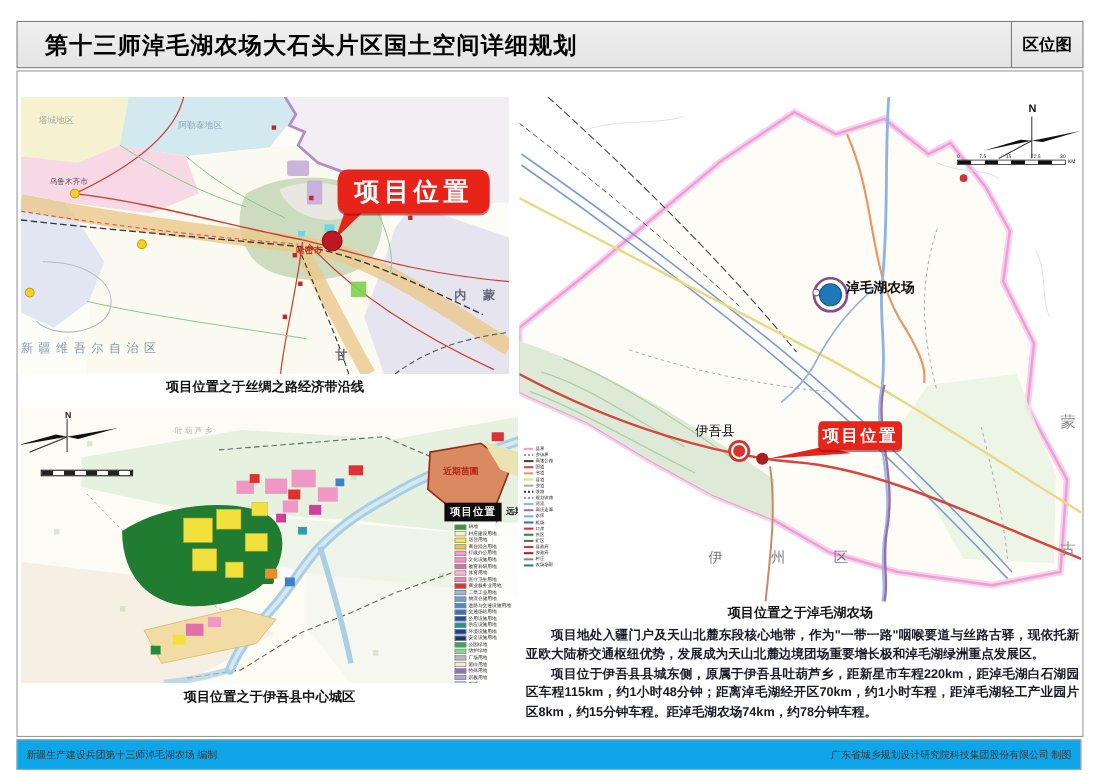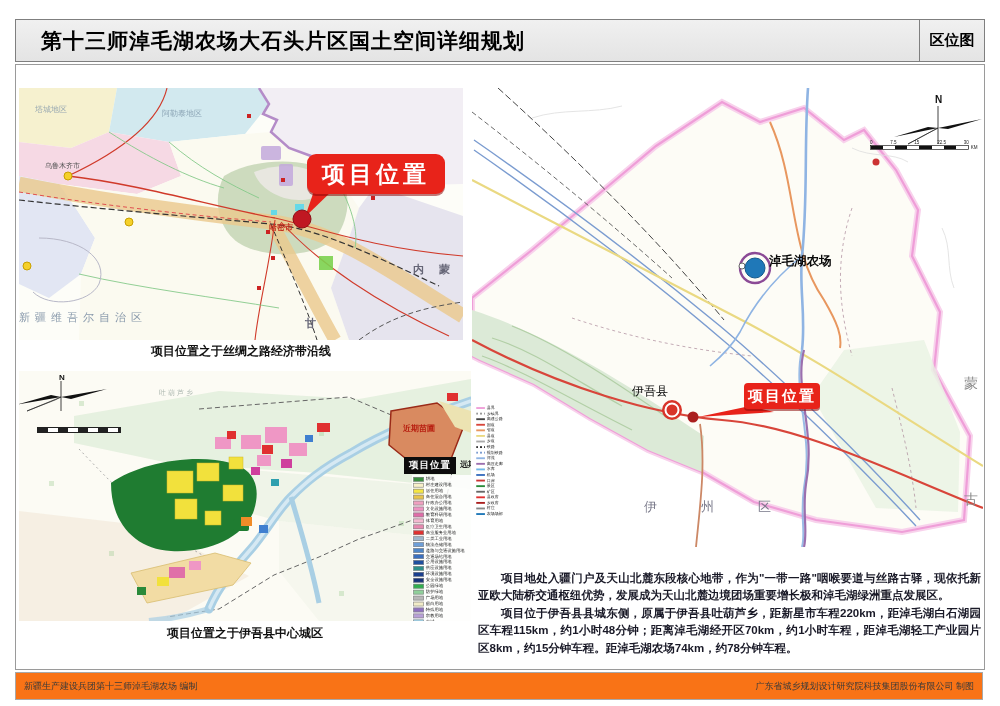--- a/index.html
+++ b/index.html
@@ -60,21 +60,21 @@
   .north{position:absolute;font-size:10px;font-weight:bold;color:#111;}
   
   .desc{
     position:absolute;font-size:11.5px;font-weight:bold;color:#191927;
     line-height:1.52;text-align:justify;
   }
   .desc p{margin:0;text-indent:2em;}
   
   .sheet-footer{
     position:absolute;left:15px;top:672px;width:968px;height:28px;
-    background:#f97316;border:1px solid #a8a8a8;display:flex;align-items:center;
+    background:#0ea5e9;border:1px solid #a8a8a8;display:flex;align-items:center;
     justify-content:space-between;padding:0 8px;box-sizing:border-box;
   }
   .sheet-footer span{font-size:9px;color:#3a3a3a;}
   
   .site-box{position:absolute;background:#0c0c0c;color:#fff;font-size:9.5px;font-weight:bold;
     padding:2px 5px;letter-spacing:1px;}
 </style>
 </head>
 <body>
 
@@ -496,20 +496,21 @@
           <span class="sw" style="background: rgb(136, 136, 136);"></span>
           <span class="lg-label">村庄</span>
         </div>
 
         <div class="lg-row">
           <span class="sw" style="background: rgb(31, 120, 184);"></span>
           <span class="lg-label">农场场部</span>
         </div>
       </div>
   </div>
+  <div class="map-caption" style="left:456px;top:484px;width:511px;">项目位置之于淖毛湖农场</div>
 
   <div class="desc" style="left:462px;top:505px;width:503px;">
     <p>项目地处入疆门户及天山北麓东段核心地带，作为"一带一路"咽喉要道与丝路古驿，现依托新亚欧大陆桥交通枢纽优势，发展成为天山北麓边境团场重要增长极和淖毛湖绿洲重点发展区。</p>
     <p>项目位于伊吾县县城东侧，原属于伊吾县吐葫芦乡，距新星市车程220km，距淖毛湖白石湖园区车程115km，约1小时48分钟；距离淖毛湖经开区70km，约1小时车程，距淖毛湖轻工产业园片区8km，约15分钟车程。距淖毛湖农场74km，约78分钟车程。</p>
   </div>
 </div>
 
 <div class="sheet-footer">
   <span>新疆生产建设兵团第十三师淖毛湖农场 编制</span>
   <span>广东省城乡规划设计研究院科技集团股份有限公司 制图</span>

